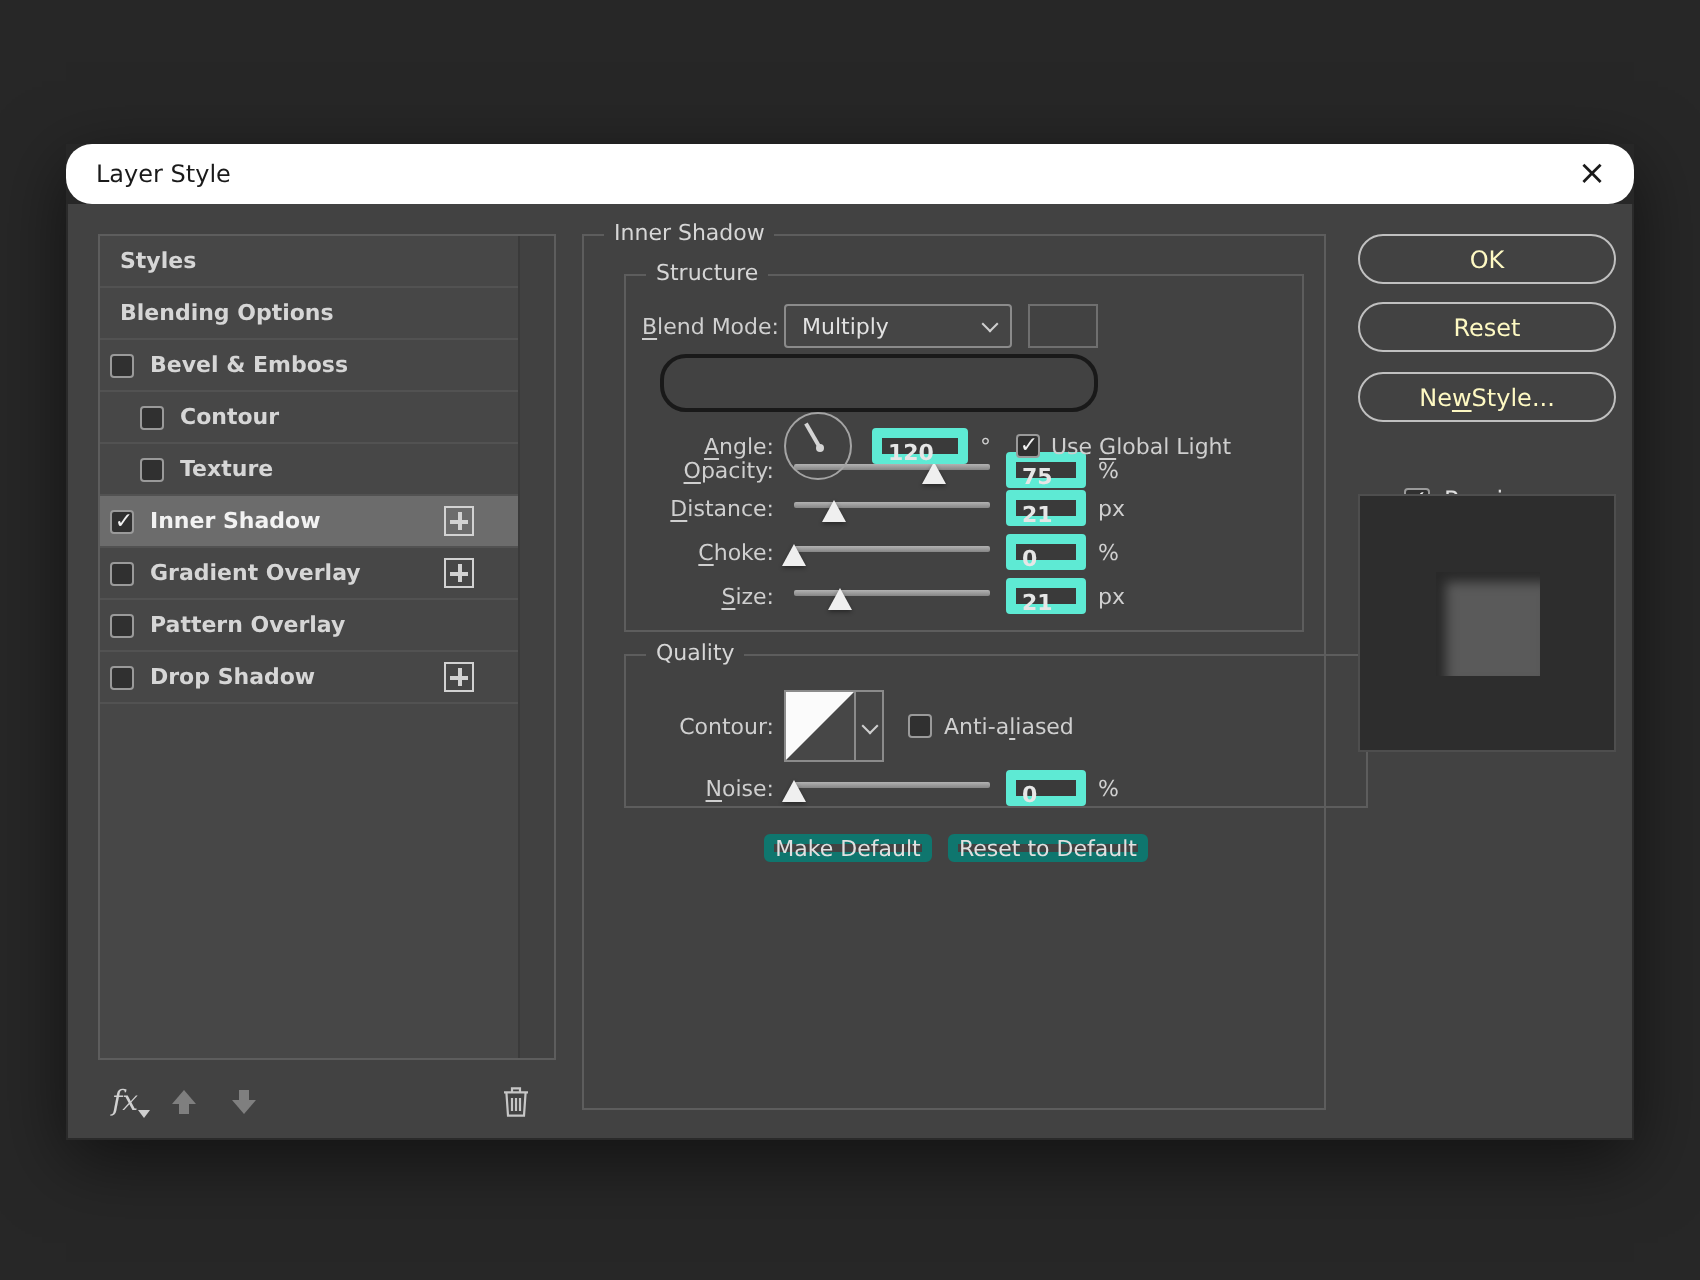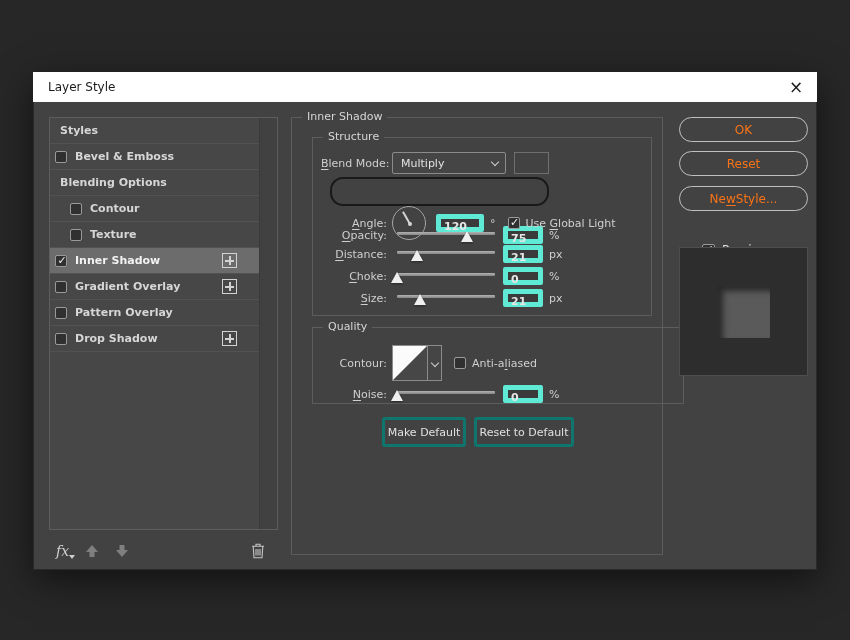--- a/index.html
+++ b/index.html
@@ -2,21 +2,21 @@
 <html><head>
 <meta charset="utf-8">
 <style>
   * { margin:0; padding:0; box-sizing:border-box; }
   html,body { width:850px; height:640px; background:#272727; overflow:hidden;
     font-family:"DejaVu Sans", sans-serif; }
   u { text-decoration:underline; text-underline-offset:2px; }
 
   .dialog { position:absolute; left:33px; top:72px; width:784px; height:498px;
     box-shadow:0 10px 34px rgba(0,0,0,0.55); }
-  .titlebar { position:relative; height:30px; background:#ffffff; display:flex; align-items:center; }
+  .titlebar { position:relative; height:30px; background:#ffffff; display:flex; align-items:center;border-radius:13px; }
   .title-text { margin-left:15px; font-size:12px; color:#1a1a1a; }
   .close-btn { position:absolute; right:8px; top:0; width:26px; height:30px; display:flex;
     align-items:center; justify-content:center; font-size:17px; color:#1a1a1a; cursor:default; }
   .dlg-body { position:absolute; left:0; top:30px; width:784px; height:468px;
     background:#424242; border:1px solid #2a2a2a; border-top:none; }
 
   
   .sidebar { position:absolute; left:15px; top:15px; width:229px; height:443px; }
   .style-list { position:absolute; left:0; top:0; width:229px; height:413px;
     border:1px solid #5d5d5d; background:#474747; display:flex; }
@@ -101,27 +101,27 @@
   .check-group { display:flex; align-items:center; margin-left:12px; }
   .check-group .cb + span { margin-left:6px; }
 
   .contour-combo { margin-left:5px; display:flex; border:1px solid #8b8b8b; height:36px; }
   .contour-thumb { width:34px; height:34px; background:#474747; position:relative; overflow:hidden; }
   .contour-thumb .shape { position:absolute; inset:0; background:#fbfbfb;
     clip-path:polygon(0 0, 100% 0, 0 100%); }
   .contour-dd { width:14px; height:34px; border-left:1px solid #8b8b8b; background:#454545; position:relative; }
   .contour-dd .chev { right:3px; top:14px; }
 
-  .flat-btn { position:absolute; height:30px; background:#424242; border:3px solid #0f766e;
+  .flat-btn { position:absolute; height:14px; background:#424242; border:5px solid #0f766e;
     border-radius:3px; font-size:11px; color:#e0e0e0; display:flex; align-items:center;
     justify-content:center; cursor:default; }
 
   
   .pill-btn { position:absolute; left:645px; width:129px; height:25px; border:1px solid #c0c0c0;
-    border-radius:13px; background:transparent; font-size:12px; color:#f97316;
+    border-radius:13px; background:transparent; font-size:12px; color:#fef9c3;
     display:flex; align-items:center; justify-content:center; cursor:default; }
   .preview-row { position:absolute; left:668px; top:118px; display:flex; align-items:center;
     font-size:12px; color:#dedede;margin-top:23px; }
   .preview-row .cb { width:13px; height:13px; flex-basis:13px; }
   .preview-row .cb + span { margin-left:7px; }
   .preview-thumb { position:absolute; left:645px; top:145px; width:129px; height:129px;
     background:#2d2d2d; border:1px solid #4e4e4e; }
   .preview-inner { position:absolute; left:38px; top:38px; width:52px; height:52px; background:#5a5a5a;
     box-shadow:inset 5px 5px 6px rgba(0,0,0,0.55); }
 </style>
@@ -136,25 +136,25 @@
 
   <div class="dlg-body">
 
     <div class="sidebar">
       <div class="style-list">
         <div class="rows">
           <div class="srow">
             <span class="lab0">Styles</span>
           </div>
           <div class="srow">
+            <span class="lab0">Blending Options</span>
+          </div>
+          <div class="srow">
             <span class="cb"></span>
             <span>Bevel &amp; Emboss</span>
-          </div>
-          <div class="srow">
-            <span class="lab0">Blending Options</span>
           </div>
           <div class="srow indent">
             <span class="cb"></span>
             <span>Contour</span>
           </div>
           <div class="srow indent">
             <span class="cb"></span>
             <span>Texture</span>
           </div>
           <div class="srow selected">

